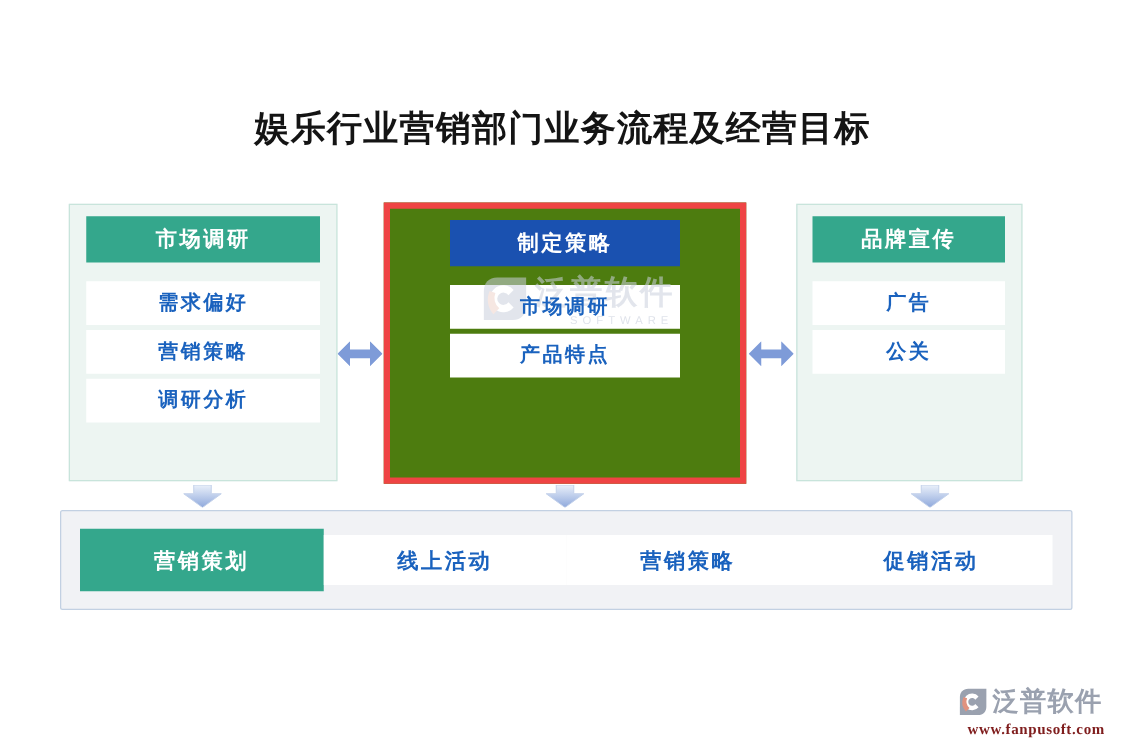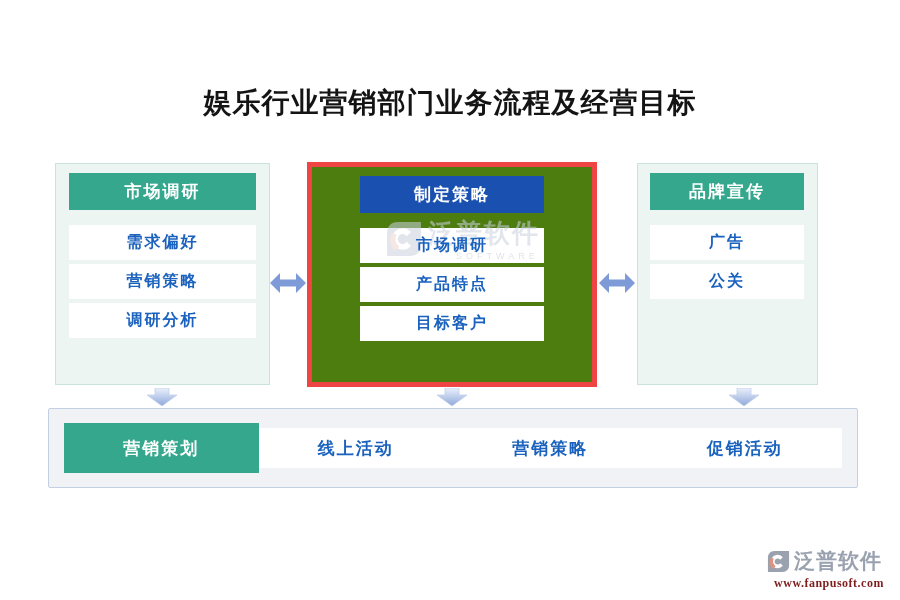--- a/index.html
+++ b/index.html
@@ -104,23 +104,20 @@
 </section>
 
 <section class="panel blue-theme" style="left:307px;top:162px;width:290px;height:225px;">
   <div class="panel-header blue">制定策略</div>
   <div class="panel-item">
       <span>市场调研</span>
     </div>
   <div class="panel-item">
       <span>产品特点</span>
     </div>
-  <div class="panel-item">
-      <span>目标客户</span>
-    </div>
 
   <div class="center-wm">
     <svg width="40" height="40" viewBox="0 0 26 26">
       <path d="M24 2 H9 C4.5 2 2 5 2 9 V24 H17 C21.5 24 24 21 24 17 Z" fill="#CBD1DE"></path>
       <path d="M17.5 8.5 A 7 7 0 1 0 17.5 17.5 L 14.8 14.8 A 3.2 3.2 0 1 1 14.8 11.2 Z" fill="#FFFFFF"></path>
       <path d="M8 10 A 7 7 0 0 0 10 18 L 7 21 A 11 11 0 0 1 5 9 Z" fill="#EFD4CC"></path>
     </svg>
     <div>
       <div class="wm-cn">泛普软件</div>
       <div class="wm-en">SOFTWARE</div>

